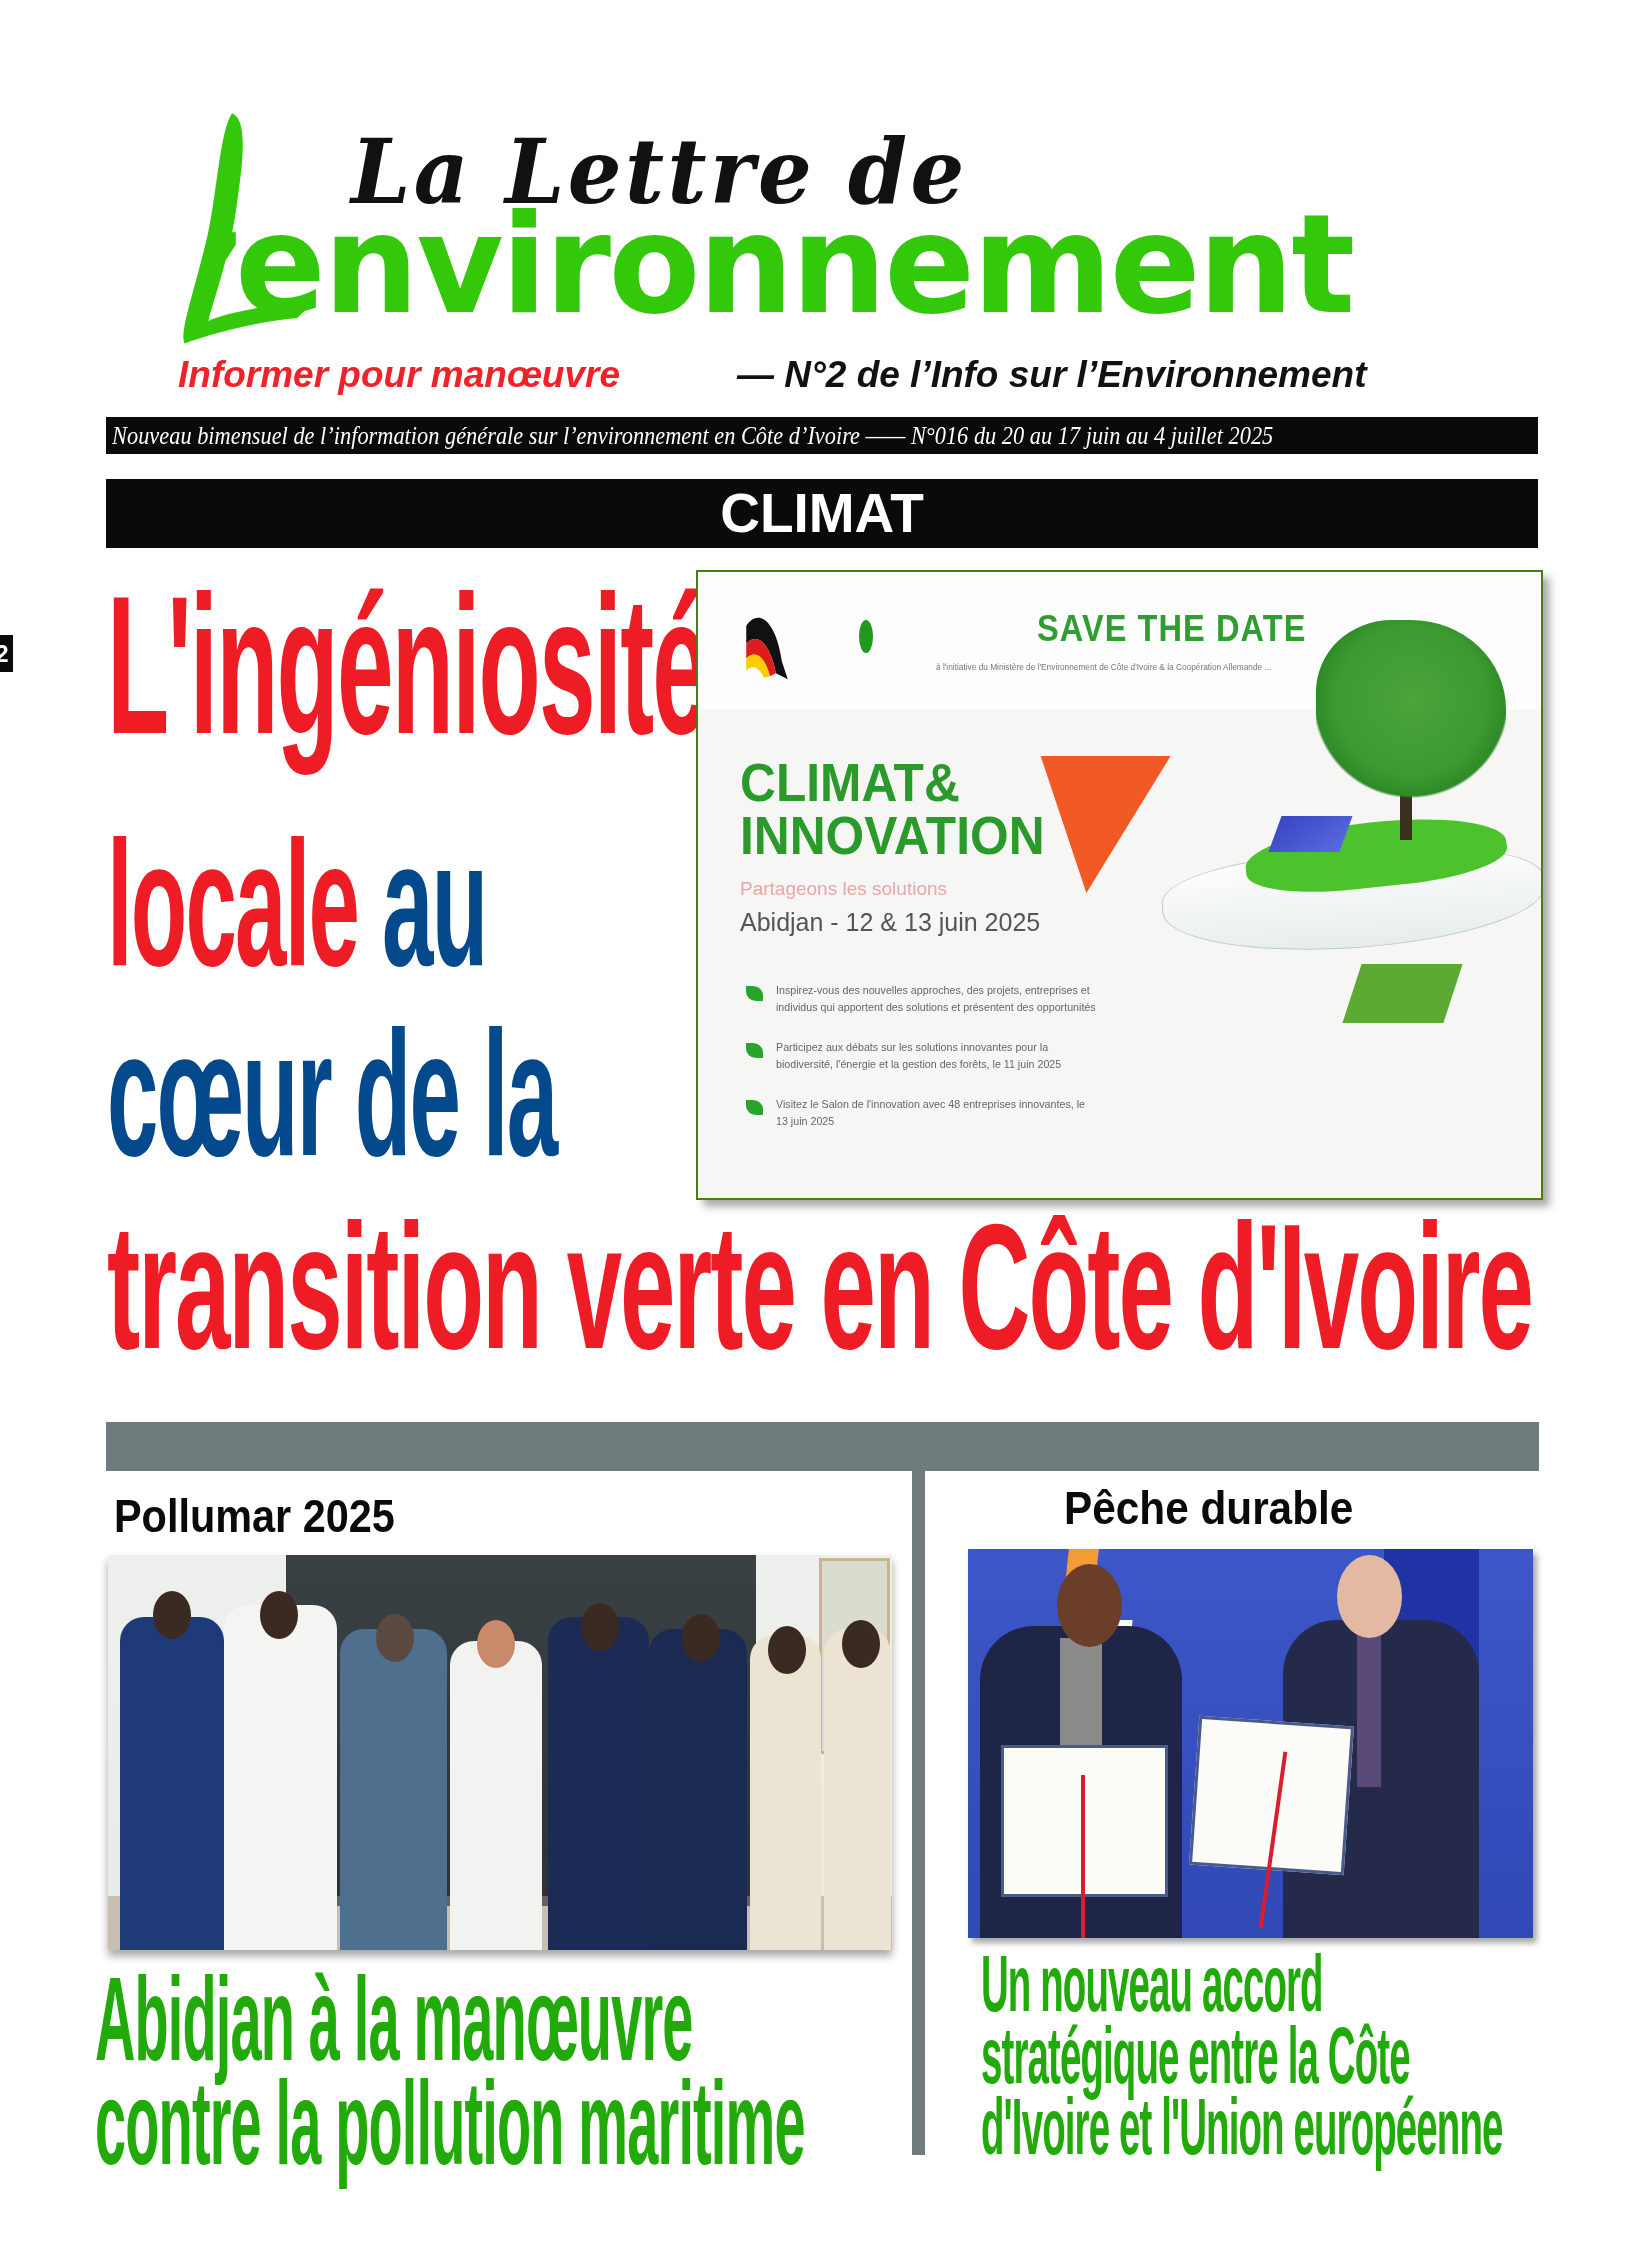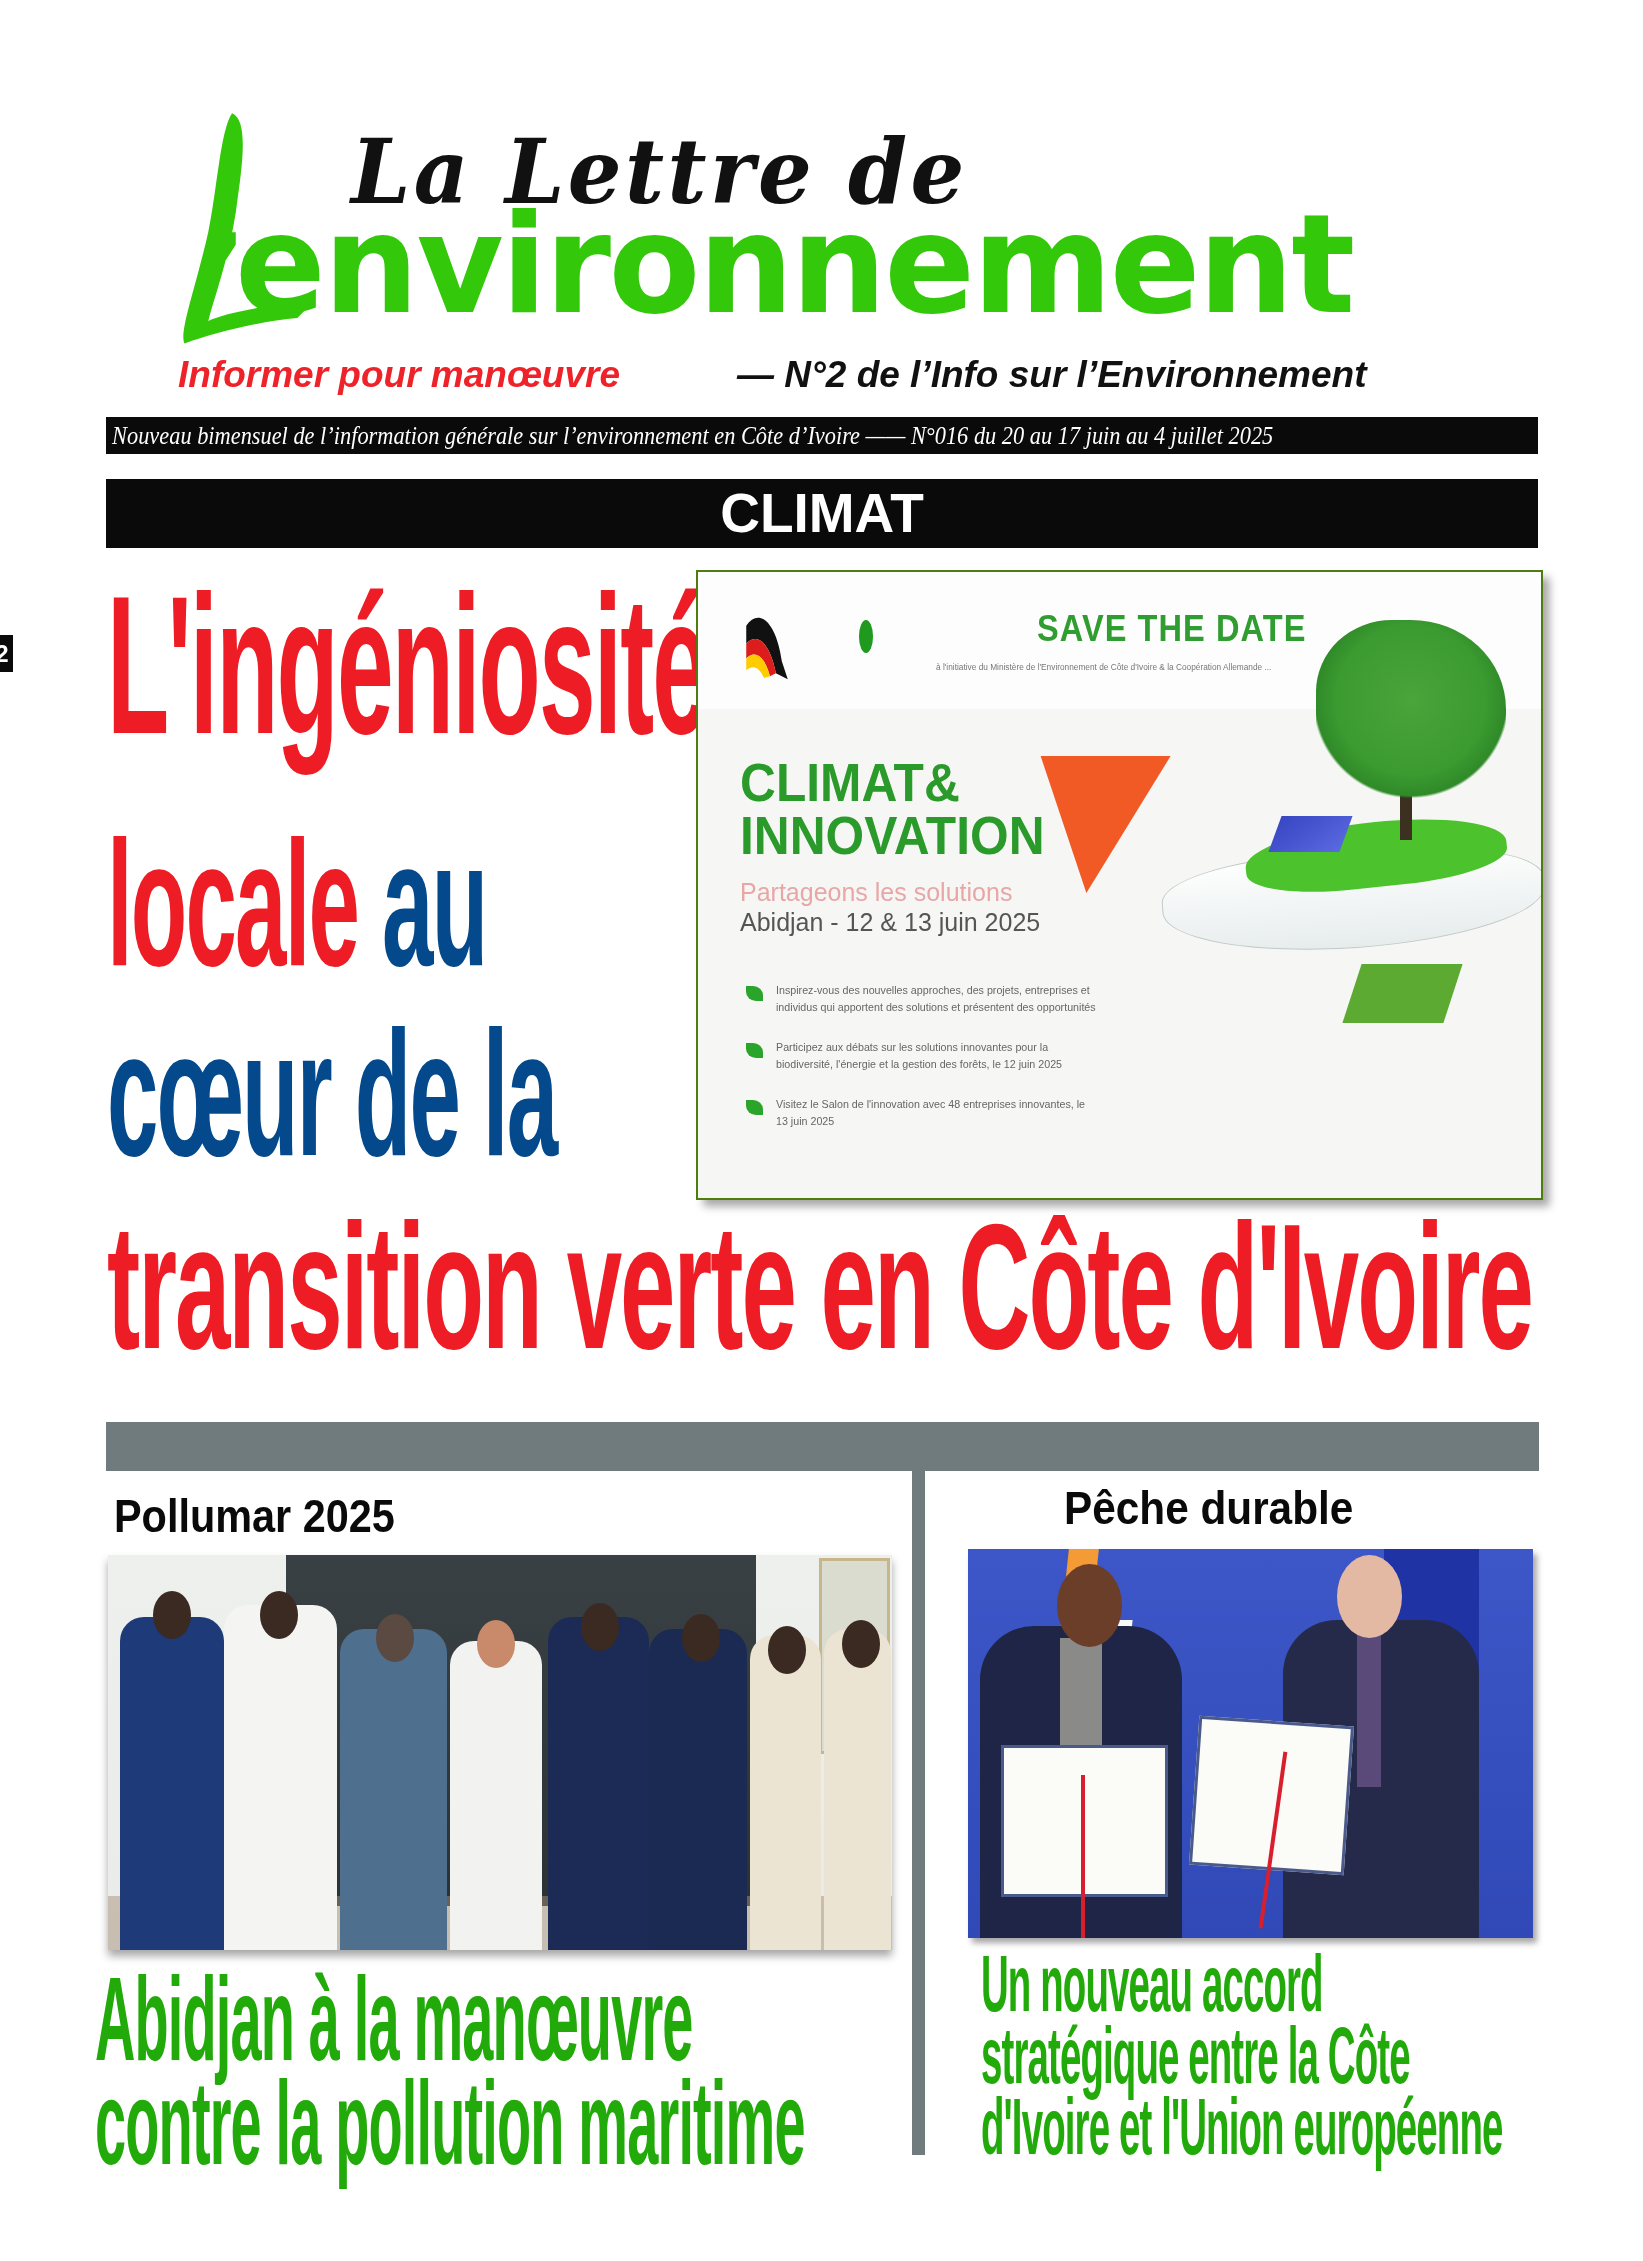--- a/index.html
+++ b/index.html
@@ -31,21 +31,21 @@
 
   
   .promo { position:absolute; left:696px; top:570px; width:843px; height:626px; background:#f6f7f5; border:2px solid #4d7c0f; box-shadow:7.1px 7.1px 8.3px rgba(0,0,0,0.35); overflow:hidden; }
   .promo-top { position:absolute; left:0; top:0; width:100%; height:137px; background:#fdfdfd; }
   .flag-swoosh { position:absolute; left:42px; top:36px; width:54px; height:83px; }
   .leaf-small { position:absolute; left:161px; top:48px; width:14.3px; height:33px; background:#1f9a1f; border-radius:50%; }
   .save-date { position:absolute; left:339px; top:36px; font-weight:bold; font-size:37px; color:#2f9d2f; letter-spacing:1.2px; transform:scaleX(0.88); transform-origin:left; }
   .promo-sub { position:absolute; left:238px; top:89px; width:476px; font-size:8.3px; color:#777; line-height:13px; }
   .climat-title { position:absolute; left:42px; top:184px; font-weight:bold; font-size:54px; color:#2a9a2a; line-height:0.98; transform:scaleX(0.92); transform-origin:left; }
   .promo-tri { position:absolute; left:333px; top:184px; width:0; height:0; border-left:65px solid transparent; border-right:65px solid transparent; border-top:137px solid #f15a25; transform:skewX(-8deg); }
-  .partageons { position:absolute; left:42px; top:306px; font-size:25px; color:#e8a6a6; }
+  .partageons { position:absolute; left:42px; top:306px; font-size:19px; color:#e8a6a6; }
   .abidjan-date { position:absolute; left:42px; top:336px; font-size:25px; color:#555; }
   .bullets { position:absolute; left:42px; top:410px; width:357px; }
   .bullet { position:relative; padding-left:36px; margin-bottom:24px; font-size:10.7px; color:#666; line-height:16.6px; }
   .bullet .leaf { position:absolute; left:6px; top:3.6px; width:16.6px; height:15.5px; background:#2aa42a; border-radius:0 60% 0 60%; }
   .tree { position:absolute; left:618px; top:48px; width:190px; height:178px; background:radial-gradient(circle at 50% 45%, #4aa53a 0%, #3b9a30 55%, #2f8a28 70%, transparent 72%); border-radius:40% 50% 45% 40%; }
   .trunk { position:absolute; left:702px; top:214px; width:12px; height:54px; background:#3c3020; }
   .grass { position:absolute; left:547px; top:250px; width:262px; height:65px; background:#4cc32d; border-radius:50% 50% 40% 40%; transform:rotate(-6deg); }
   .solar { position:absolute; left:577px; top:244px; width:71px; height:36px; background:linear-gradient(135deg,#3846c2,#5a6ae0); transform:skewX(-20deg); }
   .hand { position:absolute; left:464px; top:279px; width:381px; height:95px; border-radius:40% 40% 50% 50%; background:linear-gradient(180deg,#ffffff,#e6ecec); border:1.8px solid #c0c8c8; transform:rotate(-4deg); }
   .hand-leaf { position:absolute; left:654px; top:392px; width:101px; height:59px; background:#5caa32; transform:skewX(-18deg); }
@@ -134,21 +134,21 @@
   <div class="climat-title">
     <div>CLIMAT&amp;</div>
     <div>INNOVATION</div>
   </div>
   <div class="promo-tri"></div>
   <div class="partageons">Partageons les solutions</div>
   <div class="abidjan-date">Abidjan - 12 &amp; 13 juin 2025</div>
 
   <div class="bullets">
     <div class="bullet"><span class="leaf"></span><span>Inspirez-vous des nouvelles approches, des projets, entreprises et individus qui apportent des solutions et présentent des opportunités</span></div>
-    <div class="bullet"><span class="leaf"></span><span>Participez aux débats sur les solutions innovantes pour la biodiversité, l'énergie et la gestion des forêts, le 12 juin 2025</span></div>
+    <div class="bullet"><span class="leaf"></span><span>Participez aux débats sur les solutions innovantes pour la biodiversité, l'énergie et la gestion des forêts, le 11 juin 2025</span></div>
     <div class="bullet"><span class="leaf"></span><span>Visitez le Salon de l'innovation avec 48 entreprises innovantes, le 13 juin 2025</span></div>
   </div>
 
   <div class="hand"></div>
   <div class="grass"></div>
   <div class="trunk"></div>
   <div class="tree"></div>
   <div class="solar"></div>
   <div class="hand-leaf"></div>
 </figure>

